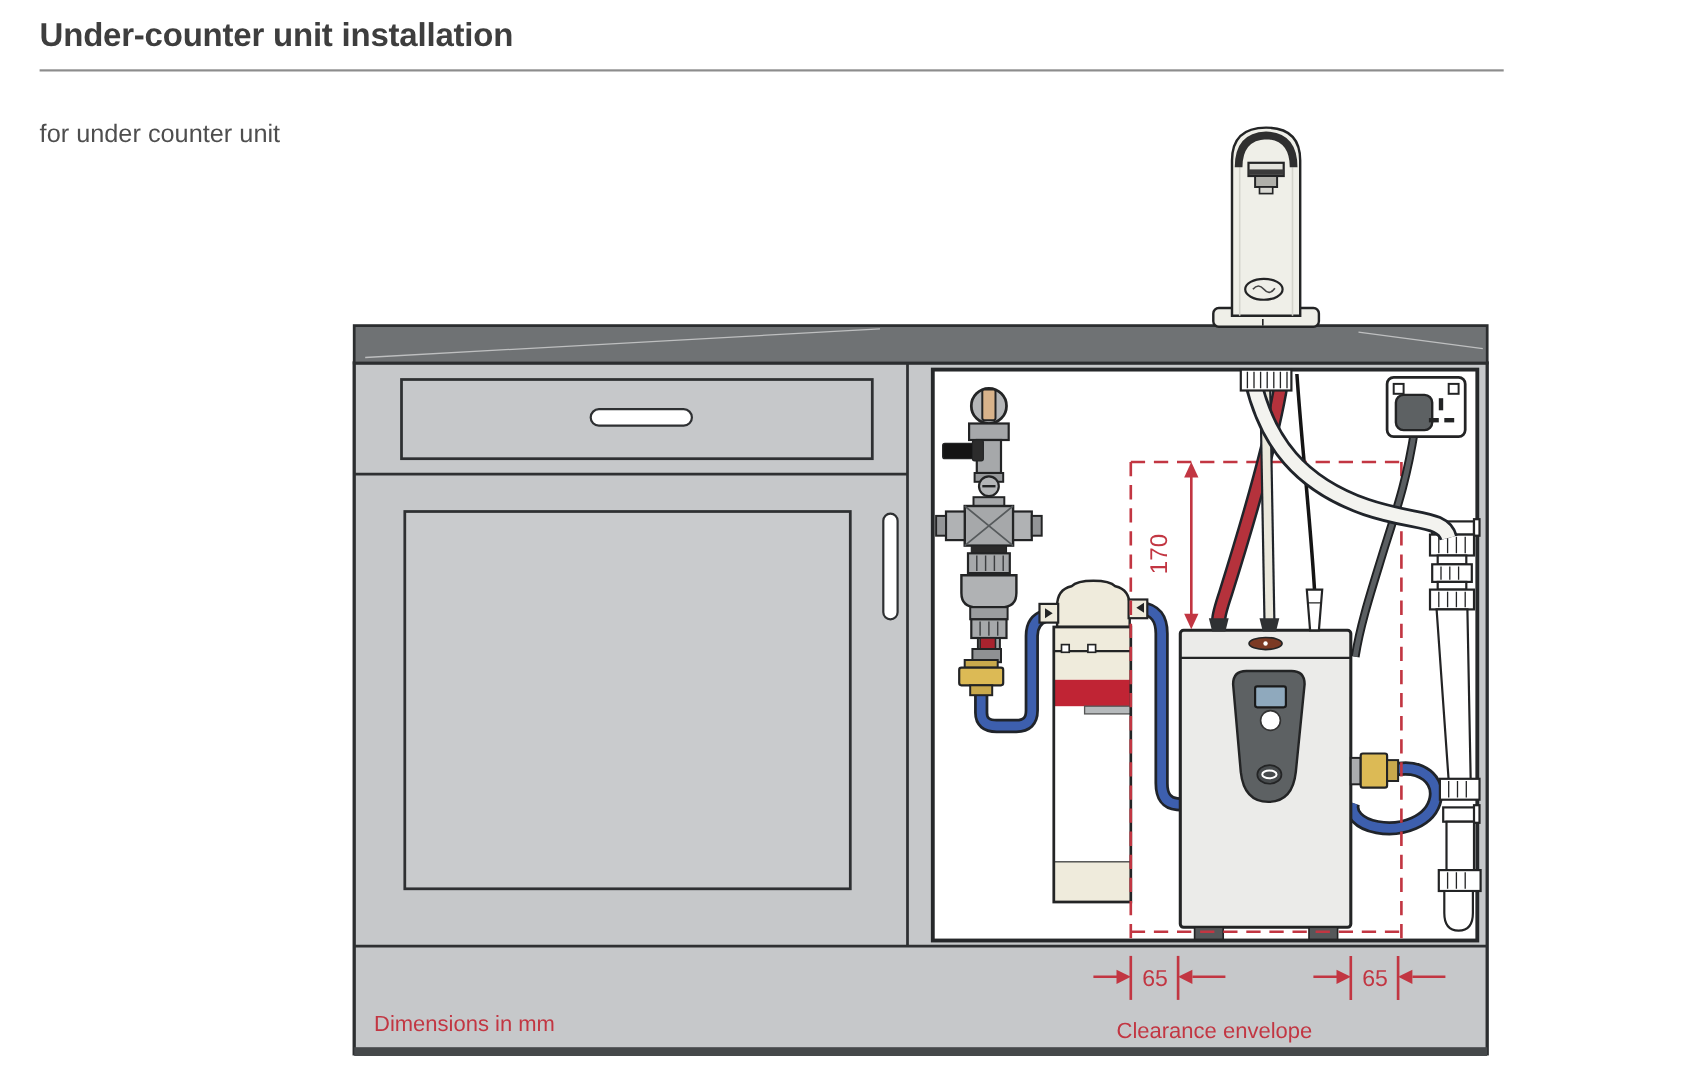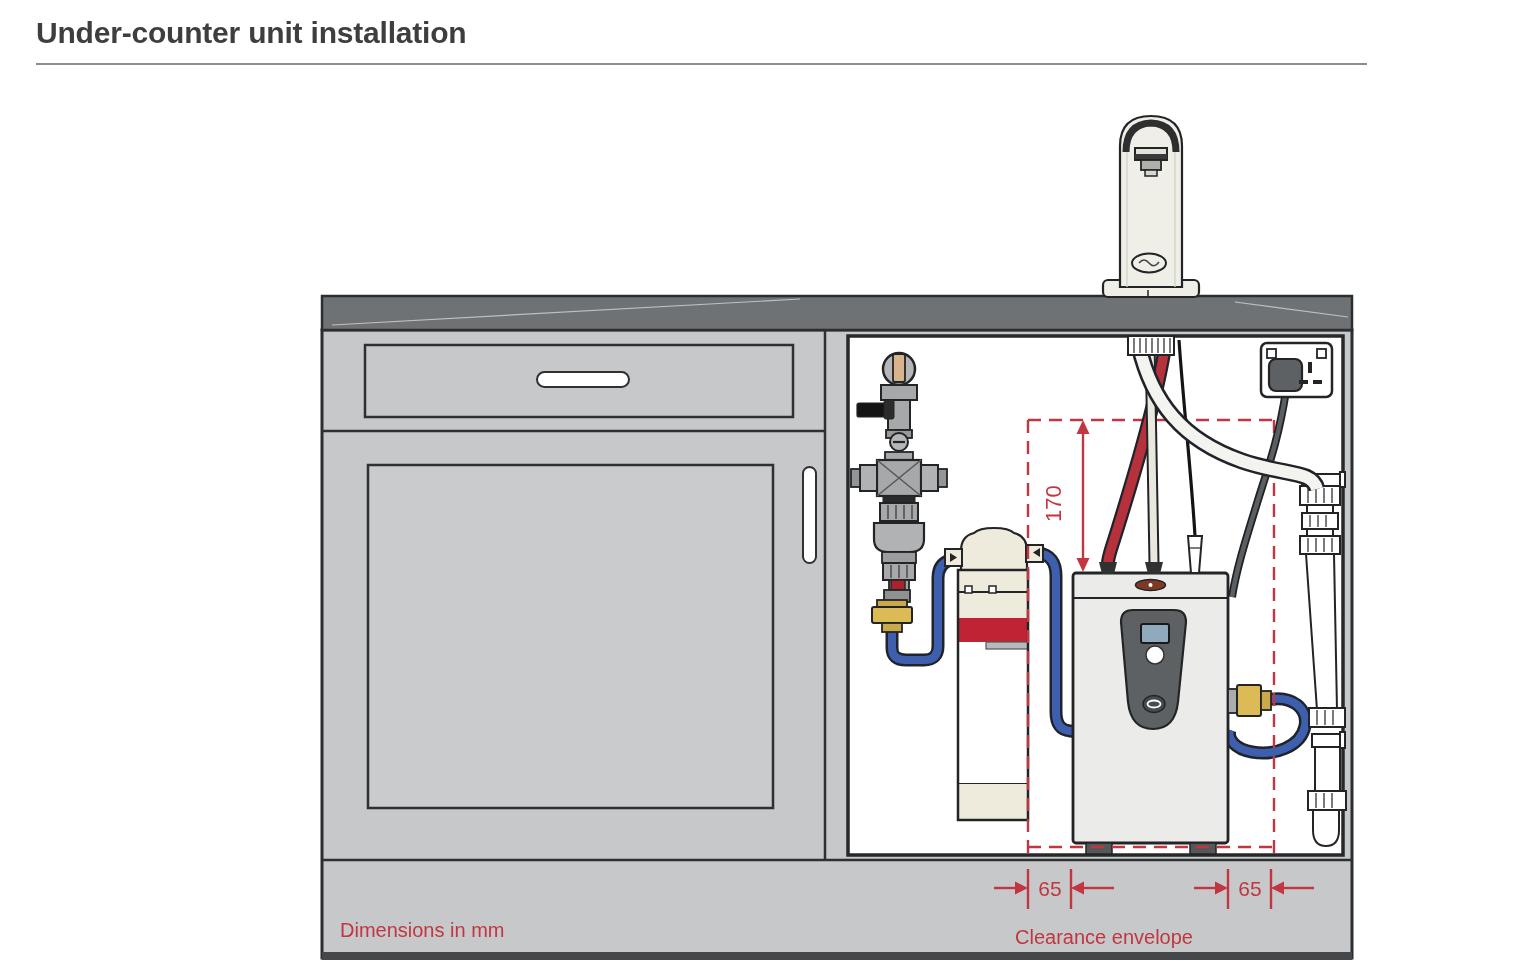--- a/index.html
+++ b/index.html
@@ -14,20 +14,21 @@
   .redtext{fill:#c23642;}
 </style>
 </head>
 <body>
 
 <div id="scene">
 
   <div class="page-title">Under-counter unit installation</div>
   <div class="title-rule"></div>
   <div class="intro">
+    <div>for under counter unit</div>
   </div>
 
   <svg width="1540" height="978" viewBox="0 0 1540 978" style="position:absolute;left:0;top:0;">
 
     <g>
       <rect x="322" y="330" width="1030" height="628" fill="#c6c8ca" stroke="#2b2d2f" stroke-width="3"></rect>
       <rect x="322" y="952" width="1030" height="8" fill="#45484a"></rect>
       <rect x="322" y="296" width="1030" height="34" fill="#6f7274" stroke="#2b2d2f" stroke-width="2.5"></rect>
       <path d="M332,325 L800,299" stroke="#ffffff" stroke-width="1.2" opacity="0.55" fill="none"></path>
       <path d="M1235,302 L1348,317" stroke="#ffffff" stroke-width="1.2" opacity="0.55" fill="none"></path>

